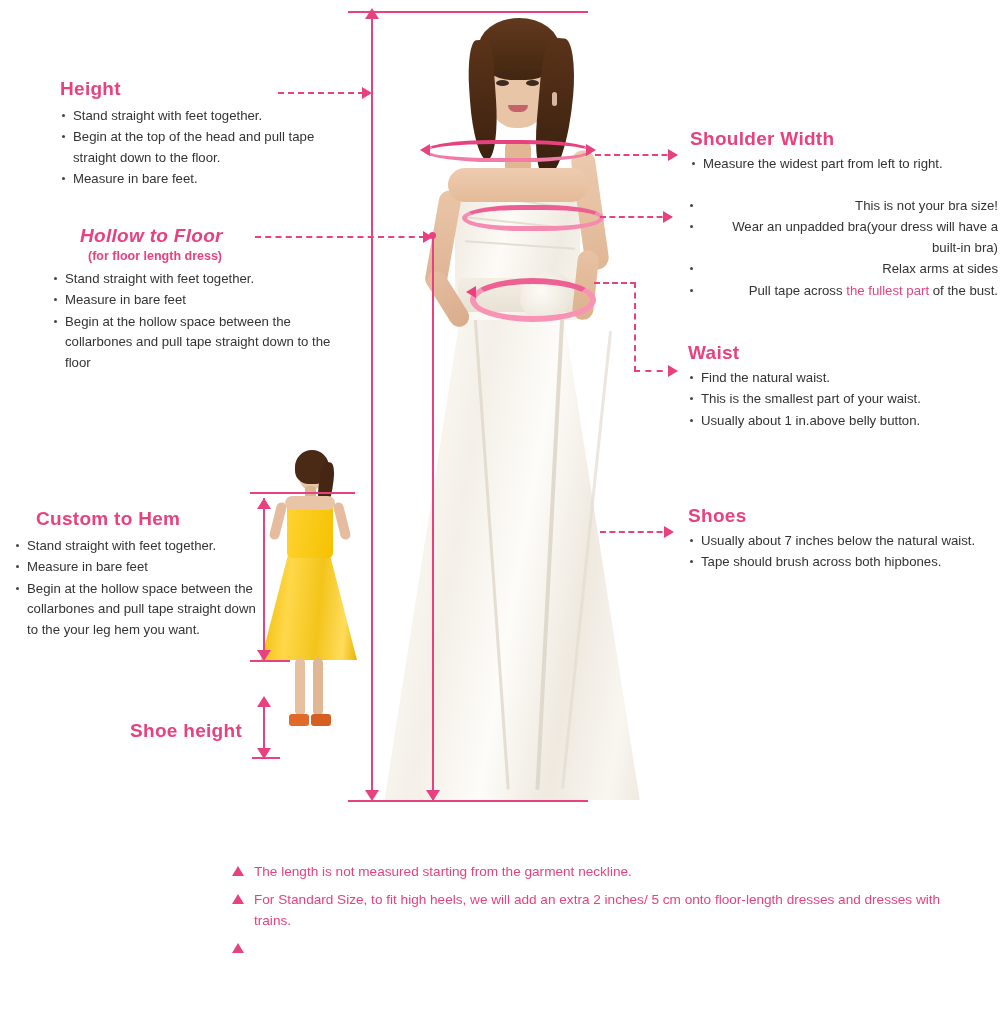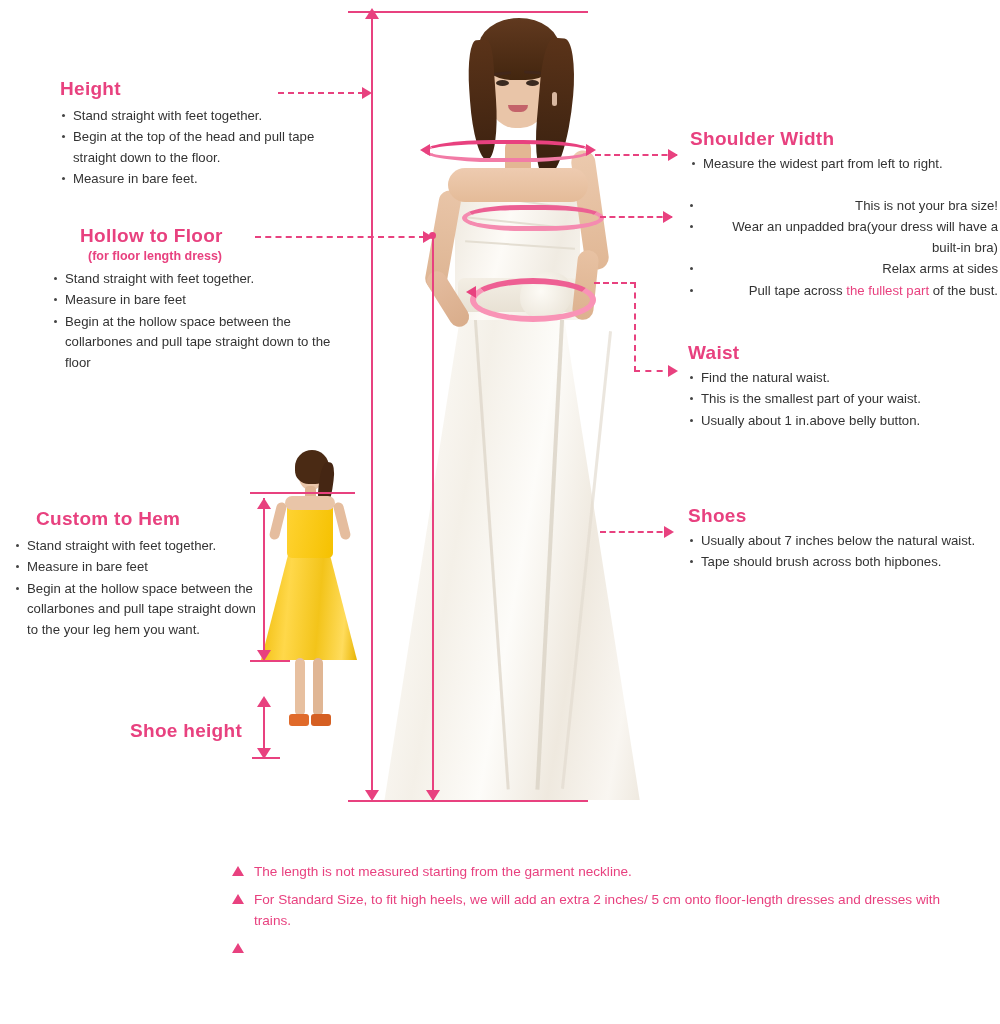--- a/index.html
+++ b/index.html
@@ -283,21 +283,21 @@
   <div class="abs" style="left:60px; top:78px; width:300px;">
     <div class="heading">Height</div>
     <ul class="bullets" style="margin-top:6px;">
       <li>Stand straight with feet together.</li>
       <li>Begin at the top of the head and pull tape straight down to the floor.</li>
       <li>Measure in bare feet.</li>
     </ul>
   </div>
 
   <div class="abs" style="left:52px; top:225px; width:300px;">
-    <div class="heading" style="padding-left:28px;">Hollow to Floor</div>
+    <div class="heading" style="padding-left:28px;font-style:italic;">Hollow to Floor</div>
     <div class="subheading" style="padding-left:36px; margin-top:2px;">(for floor length dress)</div>
     <ul class="bullets" style="margin-top:6px;">
       <li>Stand straight with feet together.</li>
       <li>Measure in bare feet</li>
       <li>Begin at the hollow space between the collarbones and pull tape straight down to the floor</li>
     </ul>
   </div>
 
   <div class="abs" style="left:14px; top:508px; width:250px;">
     <div class="heading" style="padding-left:22px;">Custom to Hem</div>

